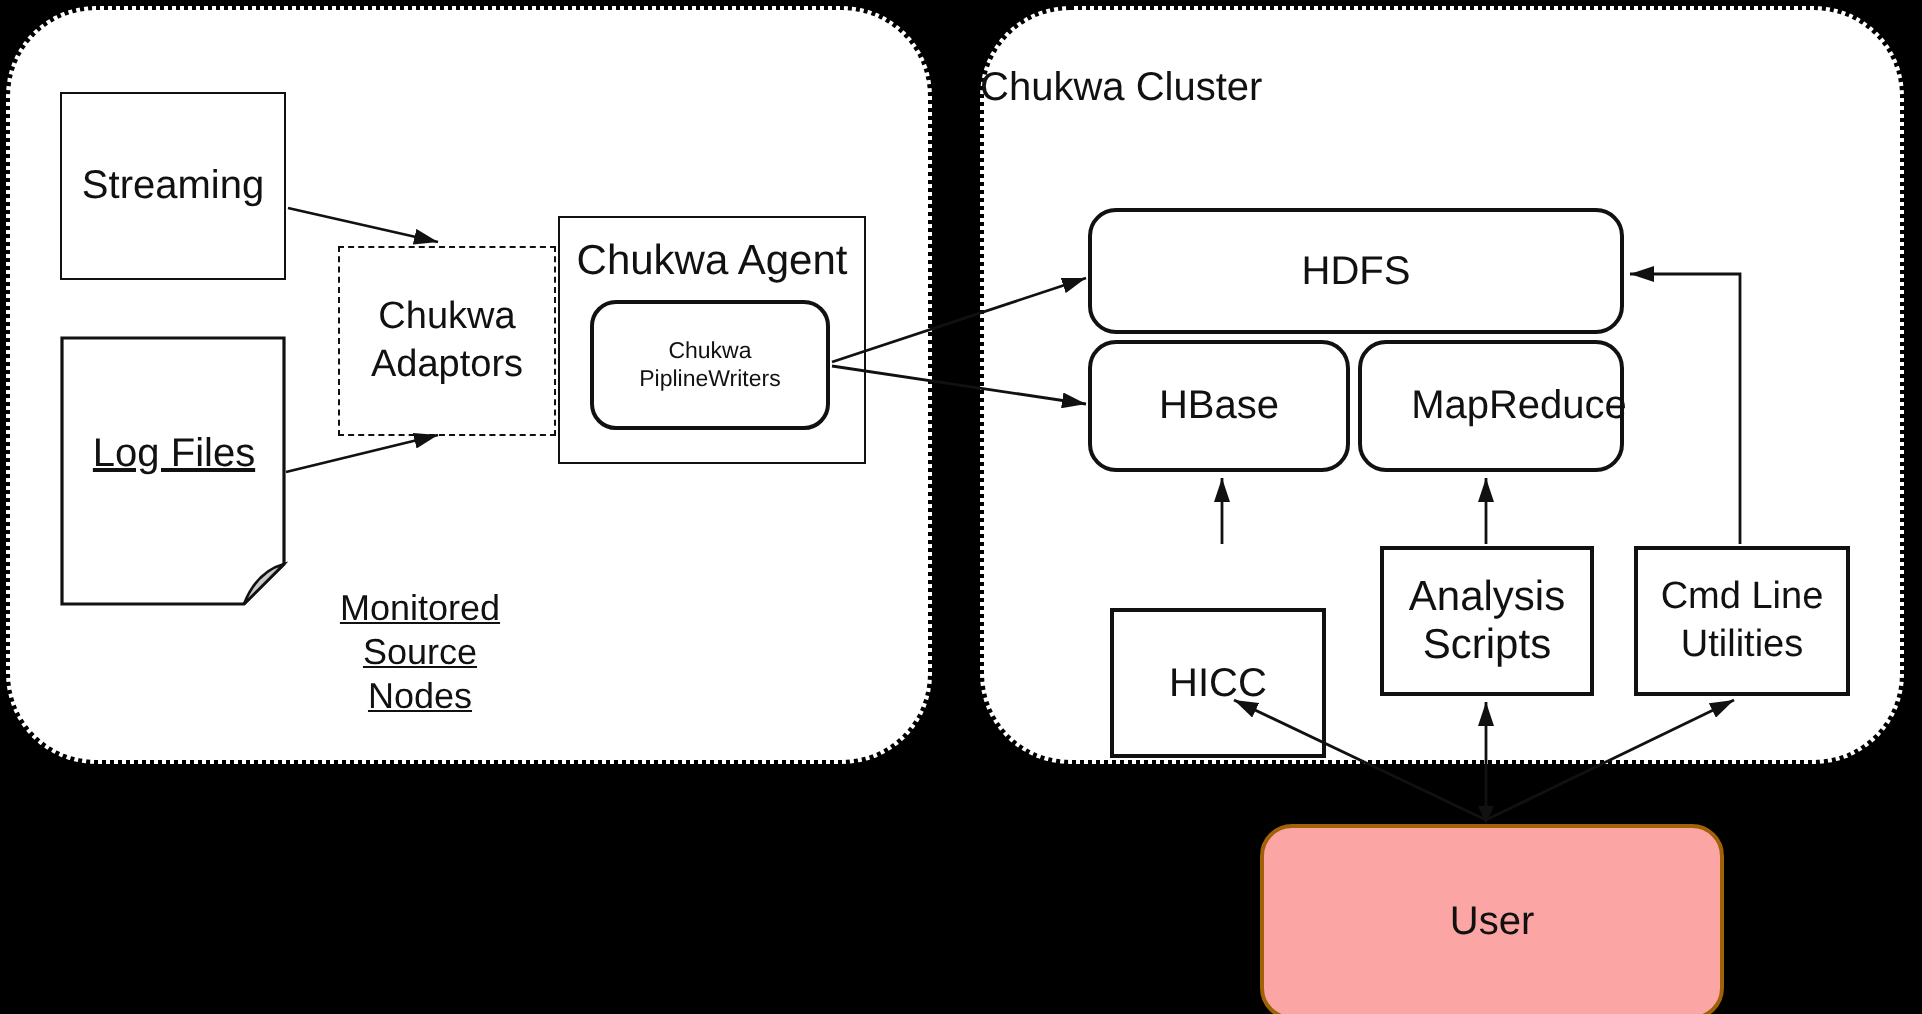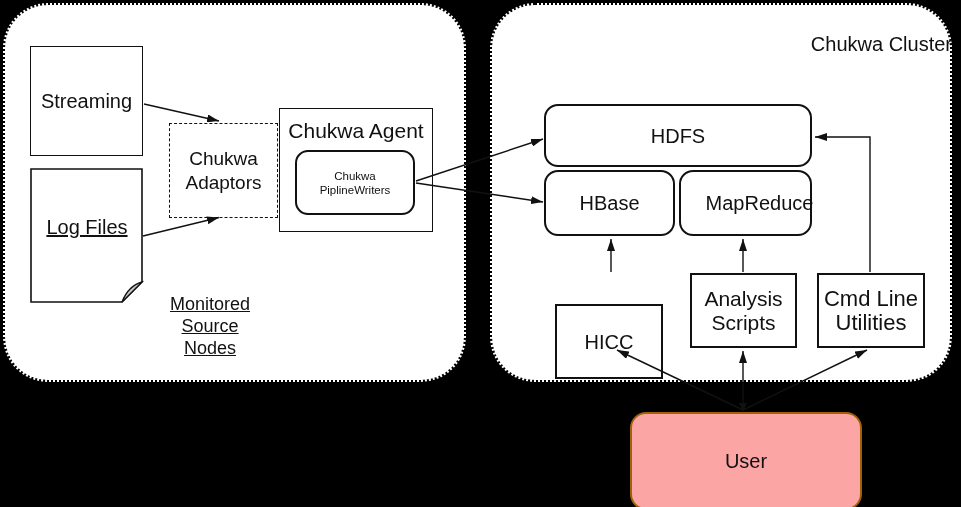--- a/index.html
+++ b/index.html
@@ -31,21 +31,21 @@
     align-items: center;
     justify-content: center;
     text-align: center;
     font-size: 20px;
     line-height: 24px;
     white-space: pre-line;
     z-index: 2;
   }
   .rounded { border-radius: 14px; border-width: 2px; }
 
-  #streaming-box { left: 30px;  top: 46px;  width: 113px; height: 110px; }
+  #streaming-box { left: 30px;  top: 46px;  width: 113px; height: 94px; }
   #adaptors-box  { left: 169px; top: 123px; width: 109px; height: 95px;
                    border-style: dashed; background: transparent; font-size: 19px; }
   #agent-box     { left: 279px; top: 108px; width: 154px; height: 124px;
                    align-items: flex-start; padding-top: 10px; font-size: 21px; }
   #pipeline-box  { left: 295px; top: 150px; width: 120px; height: 65px;
                    border-width: 2.5px; border-radius: 13px;
                    font-size: 11.5px; line-height: 14px; }
 
   #logfiles-shape { position: absolute; left: 29px; top: 167px; z-index: 2; }
   #logfiles-label {
@@ -54,31 +54,31 @@
     font-size: 20px; z-index: 3; text-decoration: underline;
   }
 
   #monitored-label {
     position: absolute; left: 150px; top: 293px; width: 120px;
     text-align: center; font-size: 18px; line-height: 22px;
     white-space: pre-line; z-index: 2; text-decoration: underline;
   }
   #cluster-title {
     position: absolute; left: 490px; top: 33px; width: 462px;
-    text-align: right; font-size: 20px; z-index: 2;
+    text-align: left; font-size: 20px; z-index: 2;
   }
 
   #hdfs-box      { left: 544px; top: 104px; width: 268px; height: 63px; }
   #hbase-box     { left: 544px; top: 170px; width: 131px; height: 66px; }
   #mapreduce-box { left: 679px; top: 170px; width: 133px; height: 66px; padding-left: 28px; }
 
   .sq { border-width: 2px; }
   #hicc-box     { left: 555px; top: 273px; width: 108px; height: 75px; margin-top: 31px; }
   #analysis-box { left: 690px; top: 273px; width: 107px; height: 75px; font-size: 21px; }
-  #cmdline-box  { left: 817px; top: 273px; width: 108px; height: 75px; font-size: 22px; }
+  #cmdline-box  { left: 817px; top: 273px; width: 108px; height: 75px; font-size: 19px; }
 
   #user-box {
     left: 630px; top: 412px; width: 232px; height: 98px;
     background: #fca5a5;
     border: 2px solid #a16207;
     border-radius: 16px;
     z-index: 2;
   }
 
   #edges-overlay {

